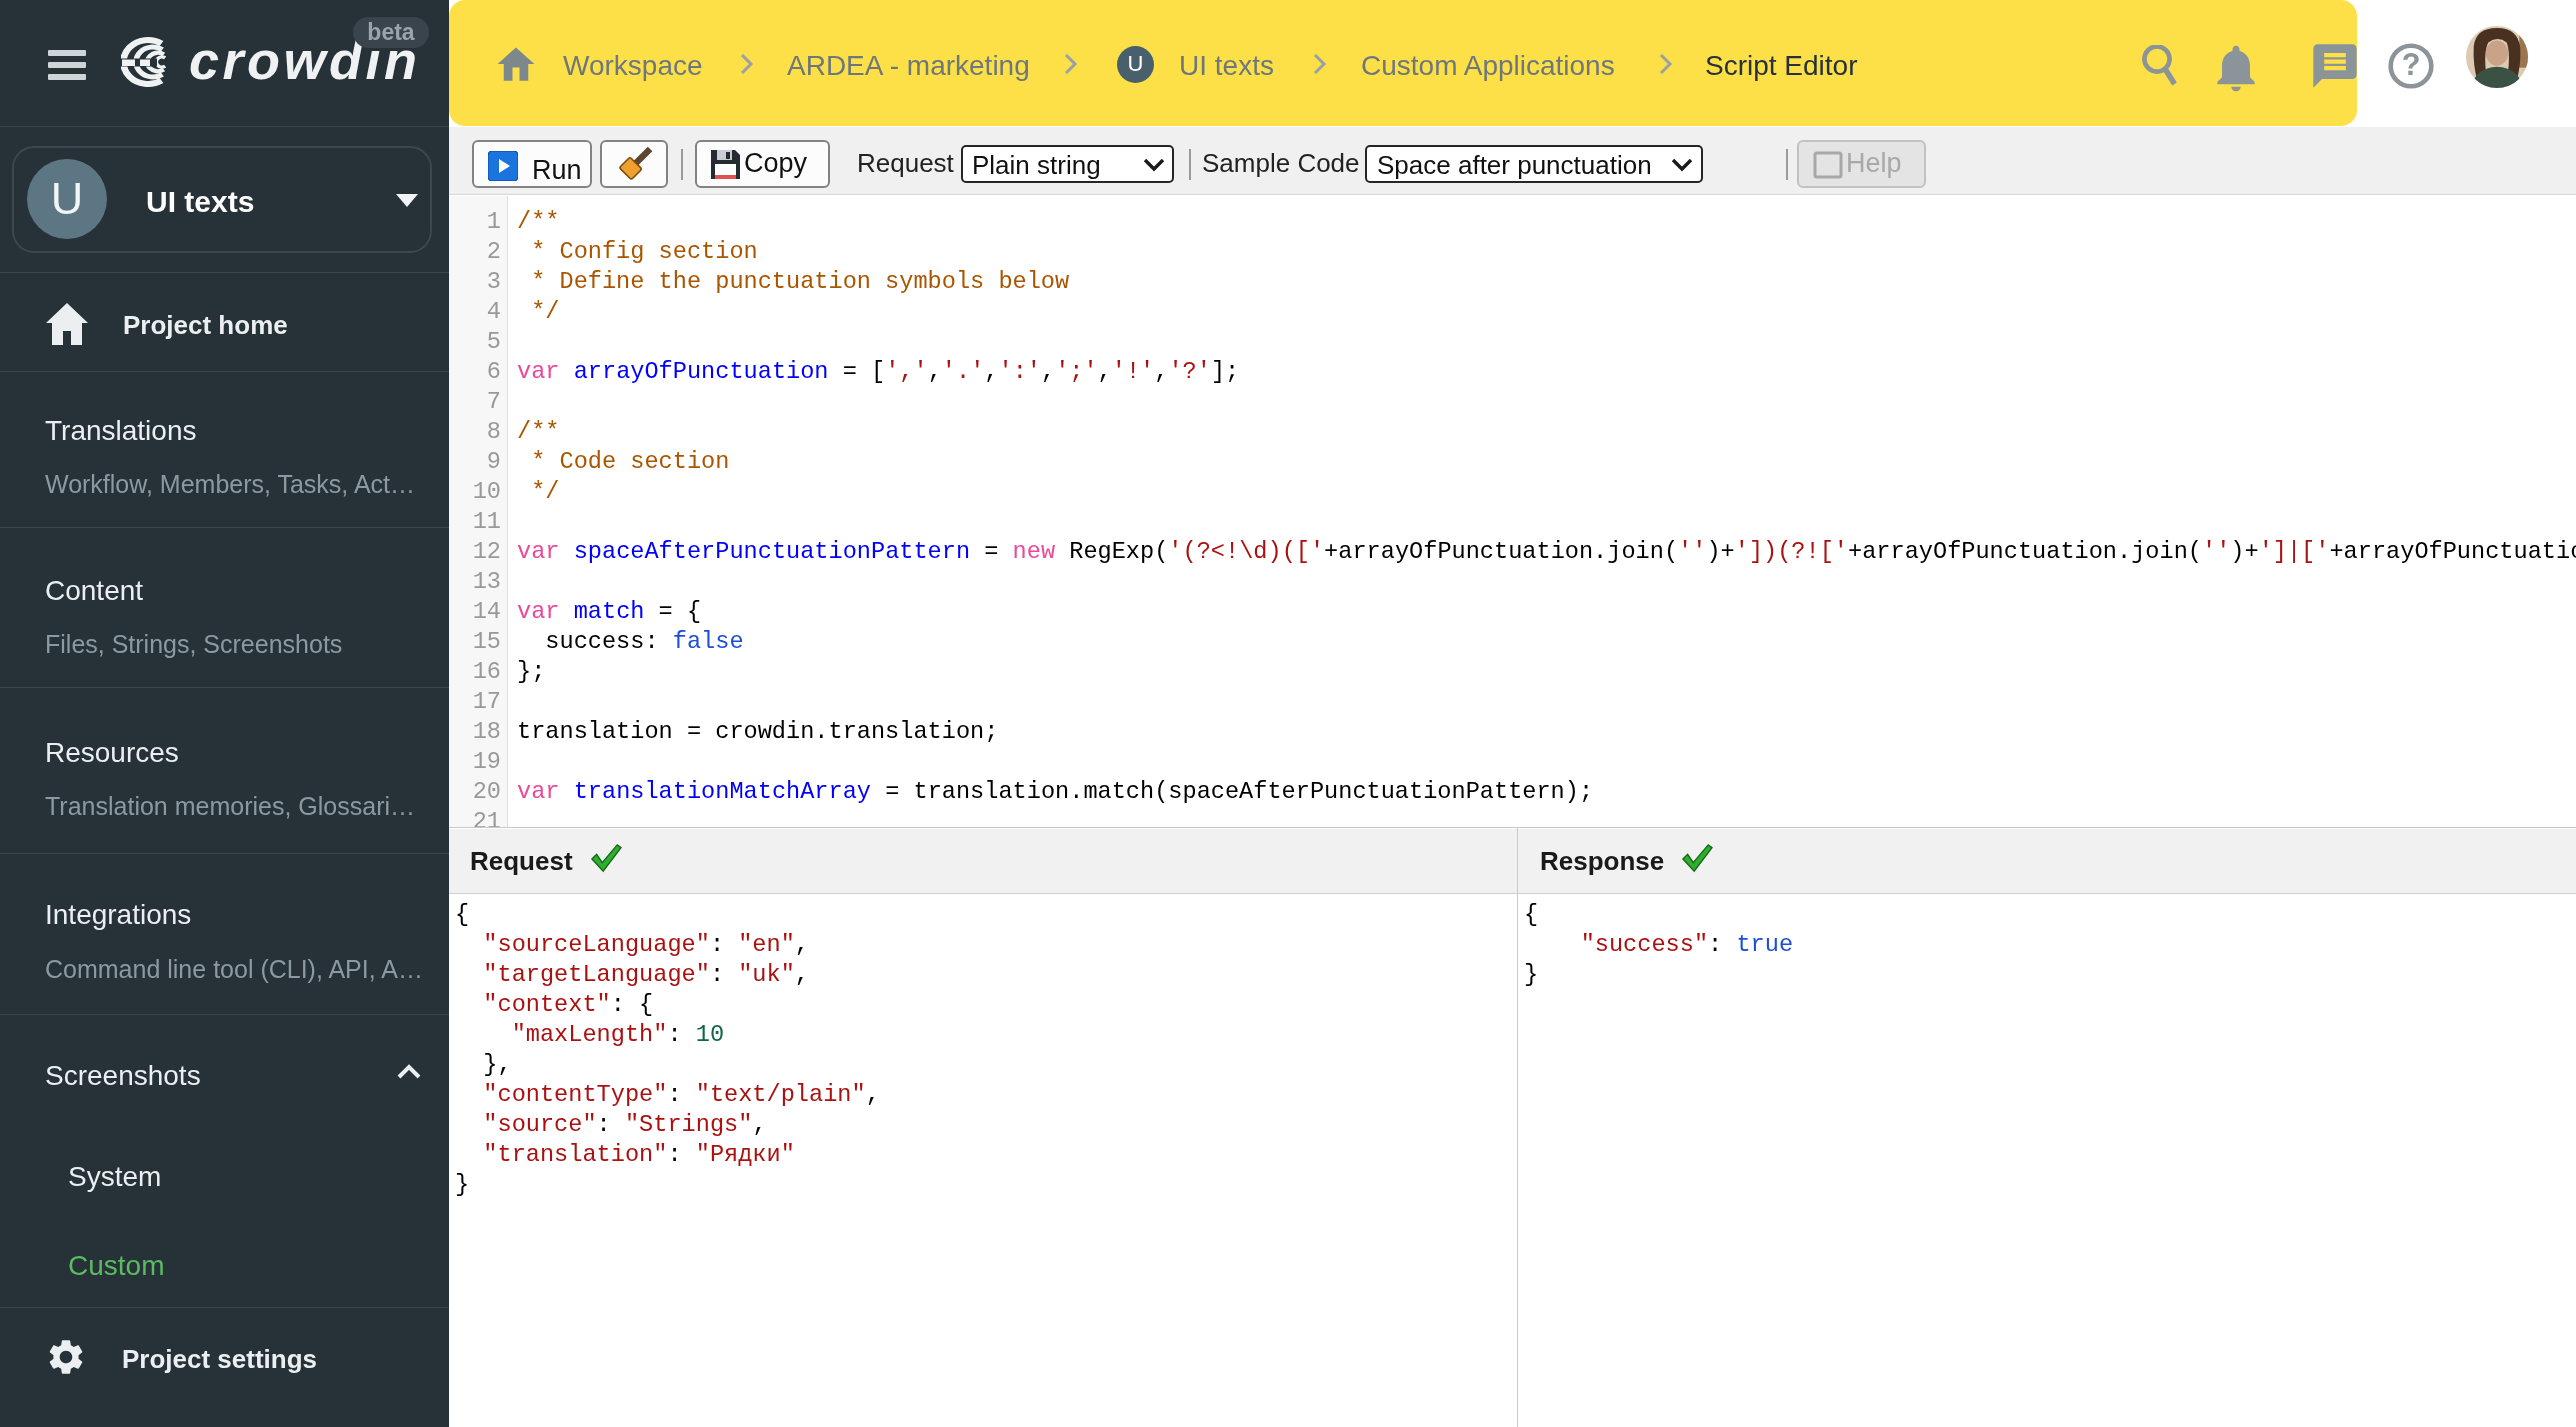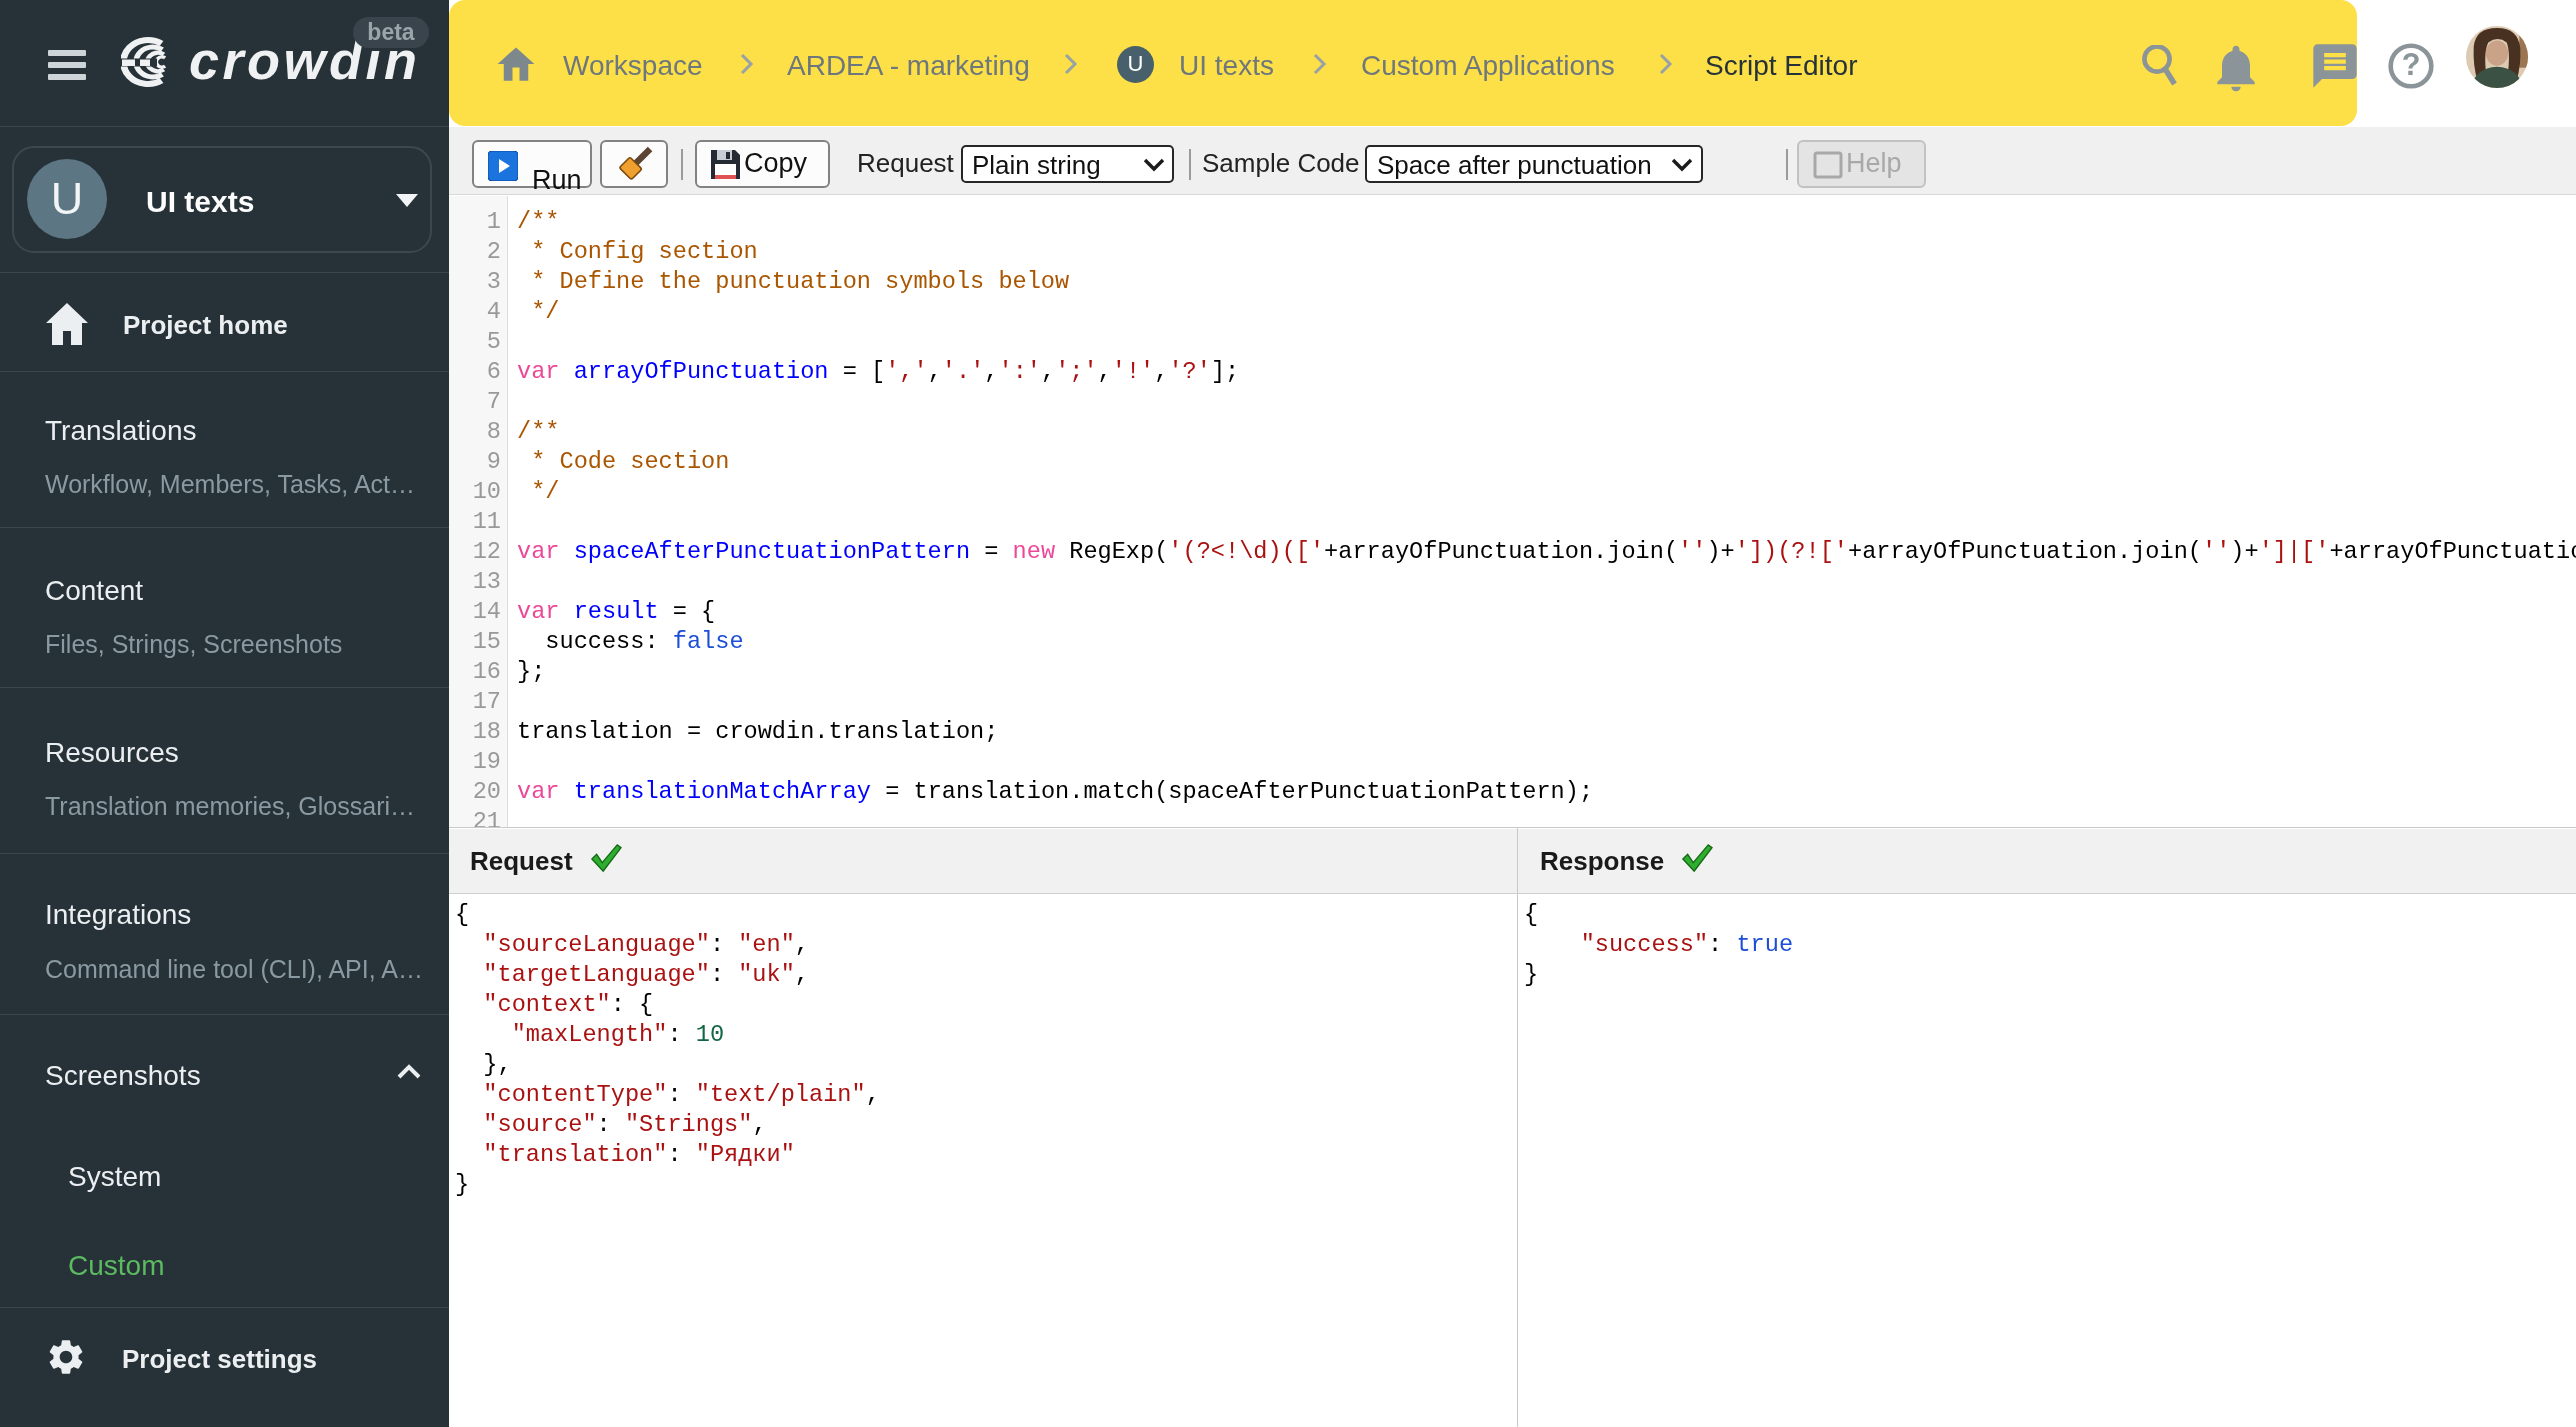--- a/index.html
+++ b/index.html
@@ -184,21 +184,21 @@
       </g>
     </svg>
   </div>
 
   <div id="toolbar">
     <div class="tbtn" style="left:23px;width:120px;"></div>
     <svg style="position:absolute;left:39px;top:24px" width="30" height="30" viewBox="0 0 30 30">
       <rect x="0" y="0" width="30" height="30" rx="4" fill="#1b74dd" stroke="#0d47a1"></rect>
       <path d="M11 8 L22 15 L11 22 Z" fill="#fff"></path>
     </svg>
-    <div style="position:absolute;left:83px;top:38px;font-size:27px;color:#111">Run</div>
+    <div style="position:absolute;left:83px;top:28px;font-size:27px;color:#111">Run</div>
     <div class="tbtn" style="left:151px;width:68px;"></div>
     <svg style="position:absolute;left:165px;top:18px" width="40" height="40" viewBox="0 0 40 40">
       <g transform="translate(17,23) rotate(45)">
         <rect x="-3.2" y="-27" width="6.4" height="21" fill="#5d4433"></rect>
         <rect x="-8.5" y="-7" width="17" height="15" rx="2" fill="#efa02f" stroke="#7a4c0f" stroke-width="1.6"></rect>
       </g>
     </svg>
     <div class="tsep" style="left:232px"></div>
     <div class="tbtn" style="left:246px;width:135px;"></div>
     <svg style="position:absolute;left:260px;top:21px" width="33" height="33" viewBox="0 0 33 33">
@@ -239,21 +239,21 @@
 <span class="cm-com"> */</span>
 
 <span class="cm-kw">var</span> <span class="cm-def">arrayOfPunctuation</span> = [<span class="cm-str">','</span>,<span class="cm-str">'.'</span>,<span class="cm-str">':'</span>,<span class="cm-str">';'</span>,<span class="cm-str">'!'</span>,<span class="cm-str">'?'</span>];
 
 <span class="cm-com">/**</span>
 <span class="cm-com"> * Code section</span>
 <span class="cm-com"> */</span>
 
 <span class="cm-kw">var</span> <span class="cm-def">spaceAfterPunctuationPattern</span> = <span class="cm-kw">new</span> RegExp(<span class="cm-str">'(?&lt;!\d)(['</span>+arrayOfPunctuation.join(<span class="cm-str">''</span>)+<span class="cm-str">'])(?!['</span>+arrayOfPunctuation.join(<span class="cm-str">''</span>)+<span class="cm-str">']|['</span>+arrayOfPunctuation.join()+,);
 
-<span class="cm-kw">var</span> <span class="cm-def">result</span> = {
+<span class="cm-kw">var</span> <span class="cm-def">match</span> = {
   success: <span class="cm-atom">false</span>
 };
 
 translation = crowdin.translation;
 
 <span class="cm-kw">var</span> <span class="cm-def">translationMatchArray</span> = translation.match(spaceAfterPunctuationPattern);
 </div>
   </div>
 
   <div id="panels">

